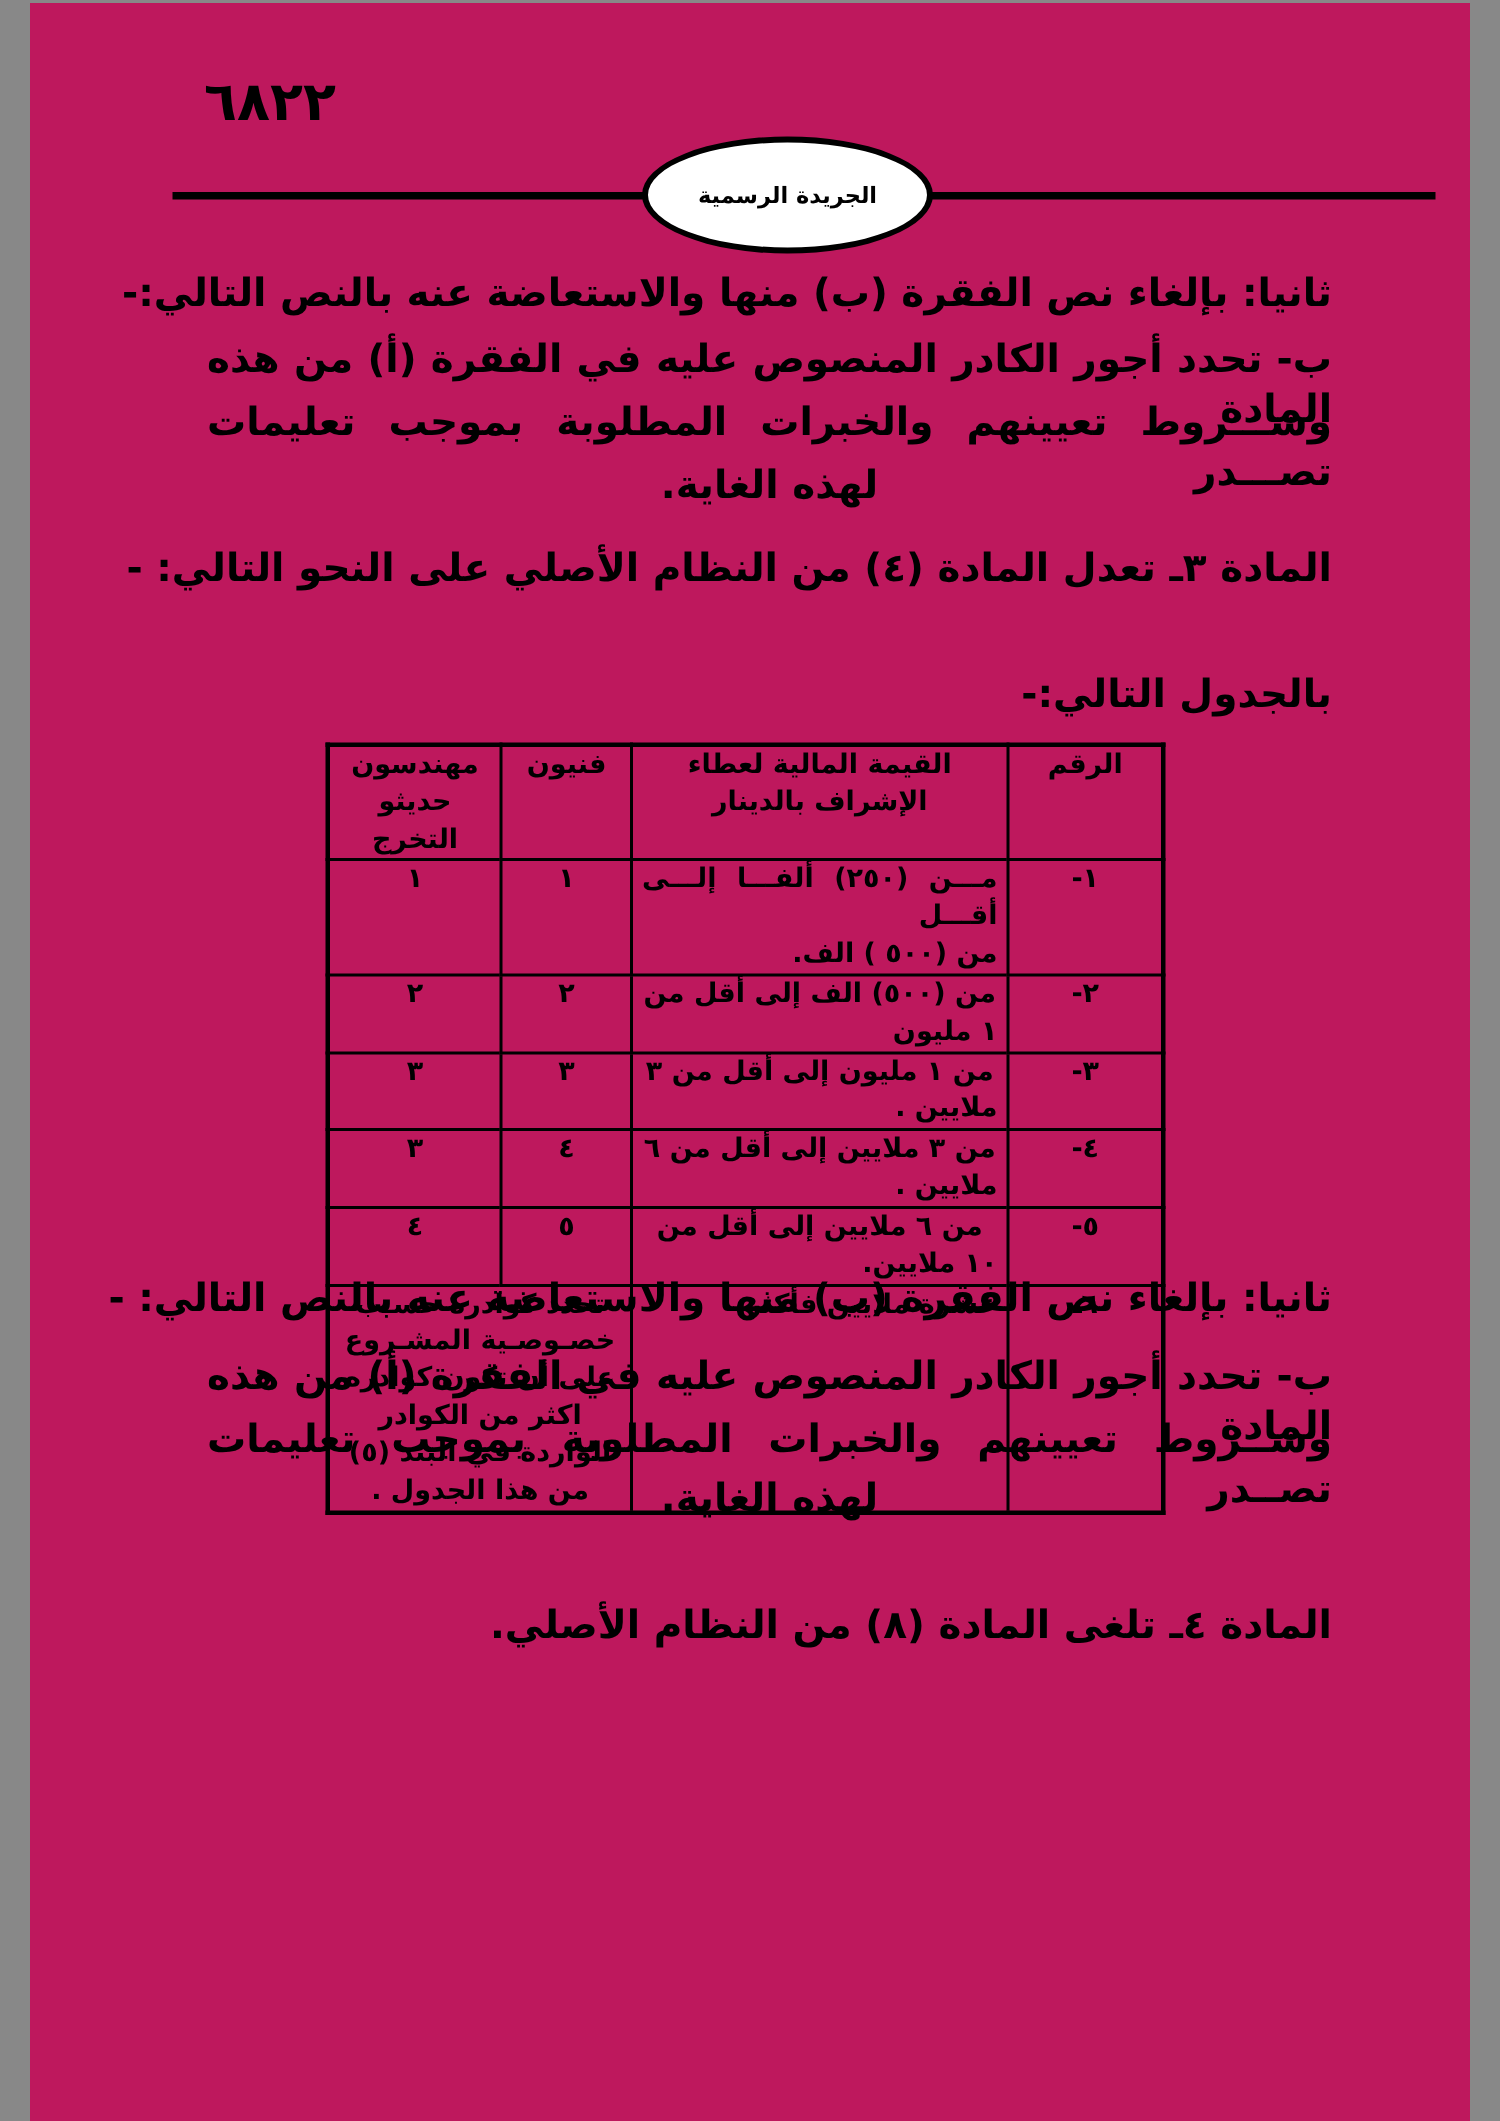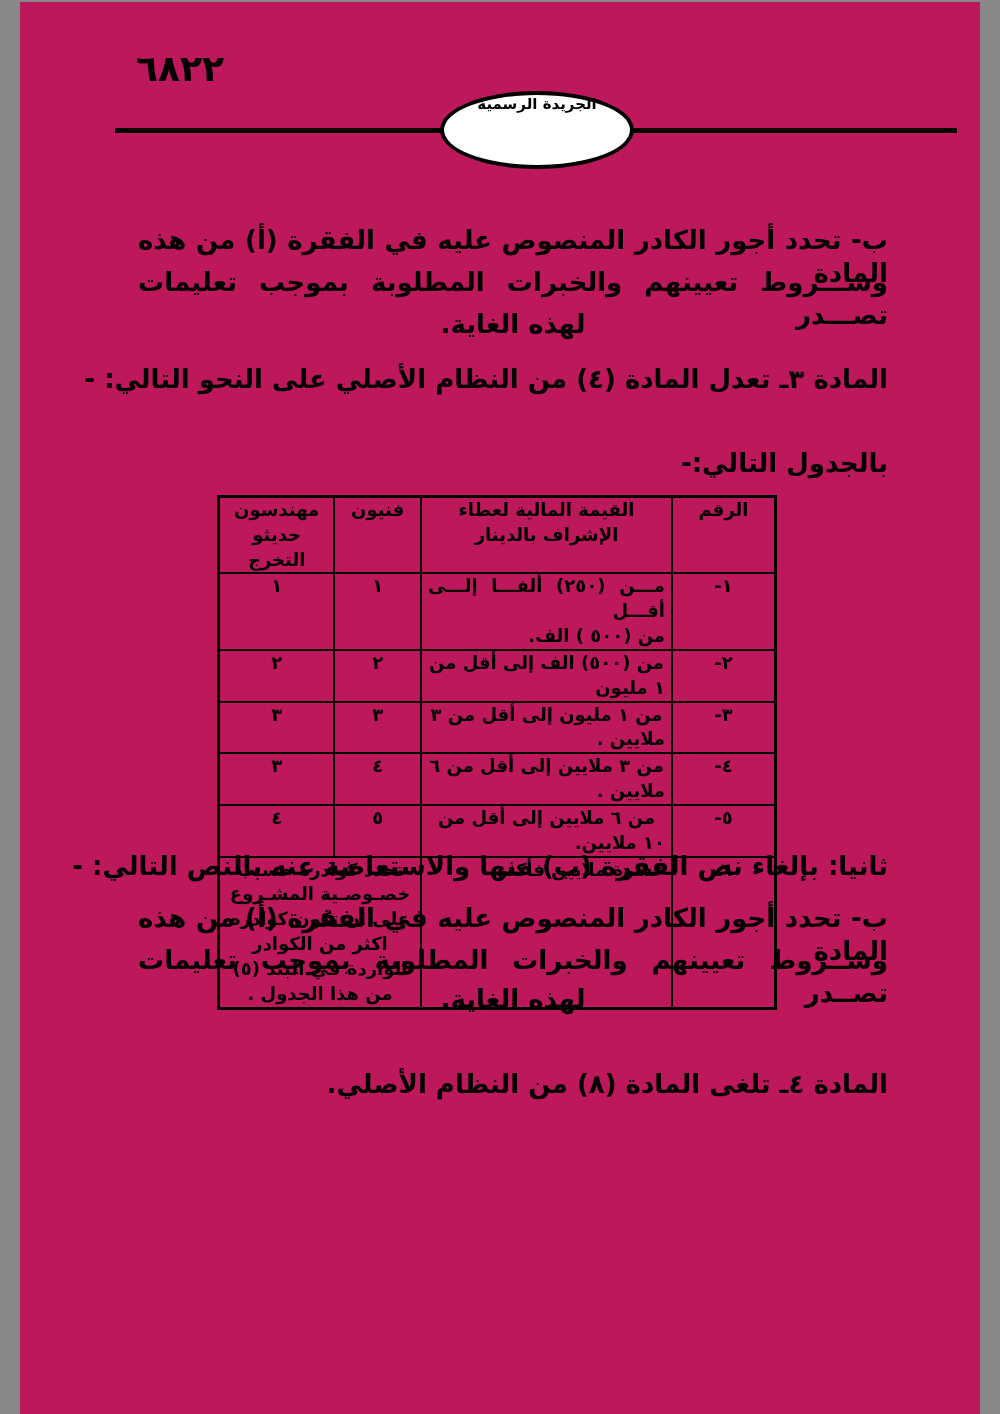--- a/index.html
+++ b/index.html
@@ -23,27 +23,27 @@
     direction: ltr;
     font-size: 36px;
     letter-spacing: 9px;
   }
   .header-rule {
     left: 95px; top: 126px;
     width: 842px; height: 5px;
     background: #000;
   }
   .gazette-seal {
-    left: 420px; top: 89px;
+    left: 408px; top: 89px;
     width: 194px; height: 78px;
     box-sizing: border-box;
     background: #fff;
     border: 4px solid #000;
     border-radius: 50%;
-    display: flex; justify-content: center;
+    display: flex; align-items: center; justify-content: center;
     font-size: 15px;
   }
 
   
   .line {
     left: 118px; right: 92px;
     font-size: 26px;
     line-height: 1.25;
     white-space: nowrap;
   }
@@ -92,20 +92,21 @@
 
 <div class="page">
 
   <div class="abs page-number">٦٨٢٢</div>
 
   <div class="abs header-rule"></div>
   <div class="abs gazette-seal">
     <span>الجريدة الرسمية</span>
   </div>
 
+  <div class="abs line align-right" style="top:178px;">ثانيا: بإلغاء نص الفقرة (ب) منها والاستعاضة عنه بالنص التالي:-</div>
   <div class="abs line justify" style="top:222px;">ب- تحدد أجور الكادر المنصوص عليه في الفقرة (أ) من هذه المادة</div>
   <div class="abs line justify" style="top:264px;">وشـــروط تعيينهم والخبرات المطلوبة بموجب تعليمات تصـــدر</div>
   <div class="abs line align-center" style="top:306px;">لهذه الغاية.</div>
 
   <div class="abs line align-right" style="top:361px;">المادة ٣ـ تعدل المادة (٤) من النظام الأصلي على النحو التالي: -</div>
   <div class="abs line align-center" style="top:445px;text-align:right;">بالجدول التالي:-</div>
 
   <table class="cadre-table" dir="rtl">
     <colgroup>
       <col style="width:104px;">

